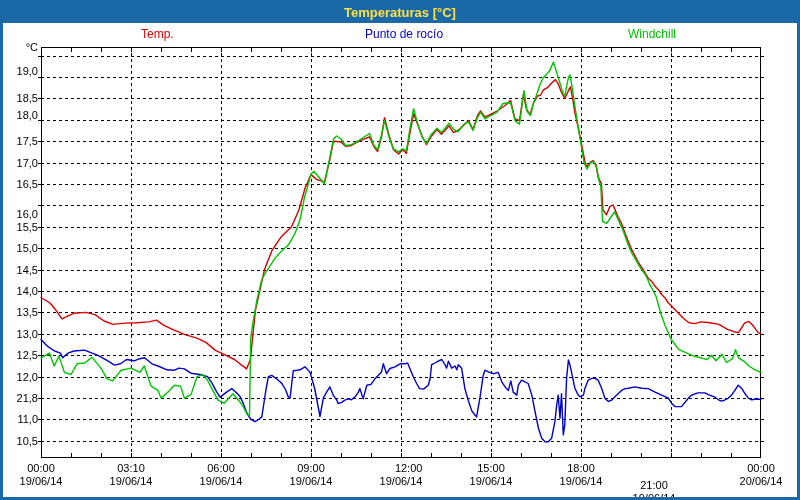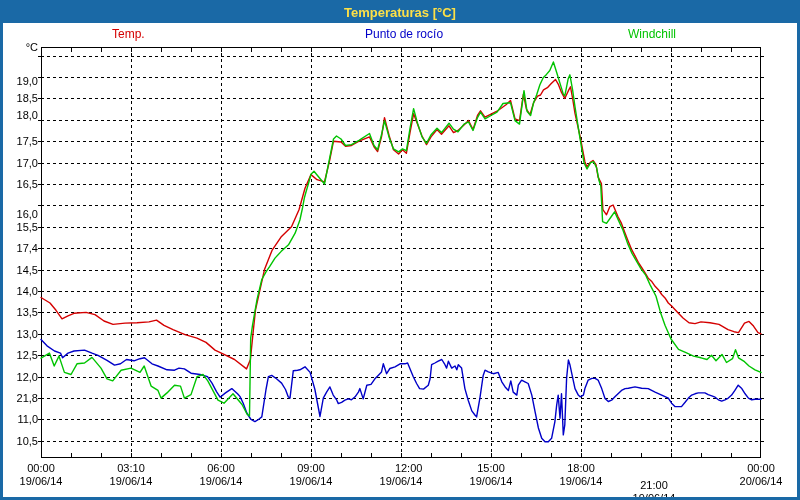--- a/index.html
+++ b/index.html
@@ -26,36 +26,36 @@
   .series{fill:none;stroke-width:1.4;stroke-linejoin:round;stroke-linecap:round;}
 </style>
 </head>
 <body>
 
 <div class="window">
   <div class="titlebar">
     <span>Temperaturas [°C]</span>
   </div>
 
-  <span class="legend-label" style="left:109px;color:#d40000;">Temp.</span>
+  <span class="legend-label" style="left:138px;color:#d40000;">Temp.</span>
   <span class="legend-label" style="left:362px;color:#0000c8;">Punto de rocío</span>
   <span class="legend-label" style="left:625px;color:#00c400;">Windchill</span>
 
   <div class="unit-label">°C</div>
 
   <div id="y-labels">
-      <div class="ylab" style="top: 28px;">19,0</div>
+      <div class="ylab" style="top: 18px;">19,0</div>
       <div class="ylab" style="top: 45.375px;">18,5</div>
       <div class="ylab" style="top: 62px; padding-left: 36px;">18,0</div>
       <div class="ylab" style="top: 88.1875px;">17,5</div>
       <div class="ylab" style="top: 109.594px;">17,0</div>
       <div class="ylab" style="top: 131px;">16,5</div>
       <div class="ylab" style="top: 161px;">16,0</div>
       <div class="ylab" style="top: 173.812px;">15,5</div>
-      <div class="ylab" style="top: 195.219px;">17,4</div>
+      <div class="ylab" style="top: 195.219px;">15,0</div>
       <div class="ylab" style="top: 216.625px;">14,5</div>
       <div class="ylab" style="top: 238.031px;">14,0</div>
       <div class="ylab" style="top: 259.437px;">13,5</div>
       <div class="ylab" style="top: 280.844px;">13,0</div>
       <div class="ylab" style="top: 302.25px;">12,5</div>
       <div class="ylab" style="top: 323.656px;">12,0</div>
       <div class="ylab" style="top: 345.062px;">21,8</div>
       <div class="ylab" style="top: 366.469px;">11,0</div>
       <div class="ylab" style="top: 387.875px;">10,5</div>
     </div>

